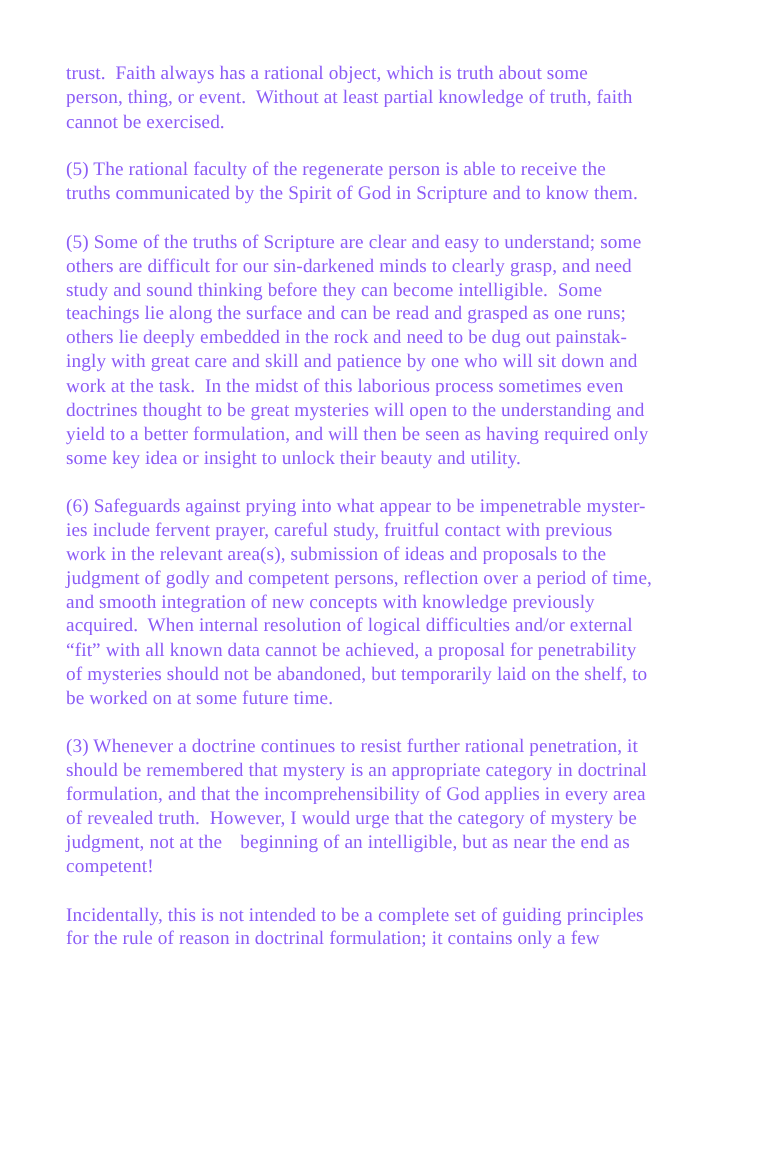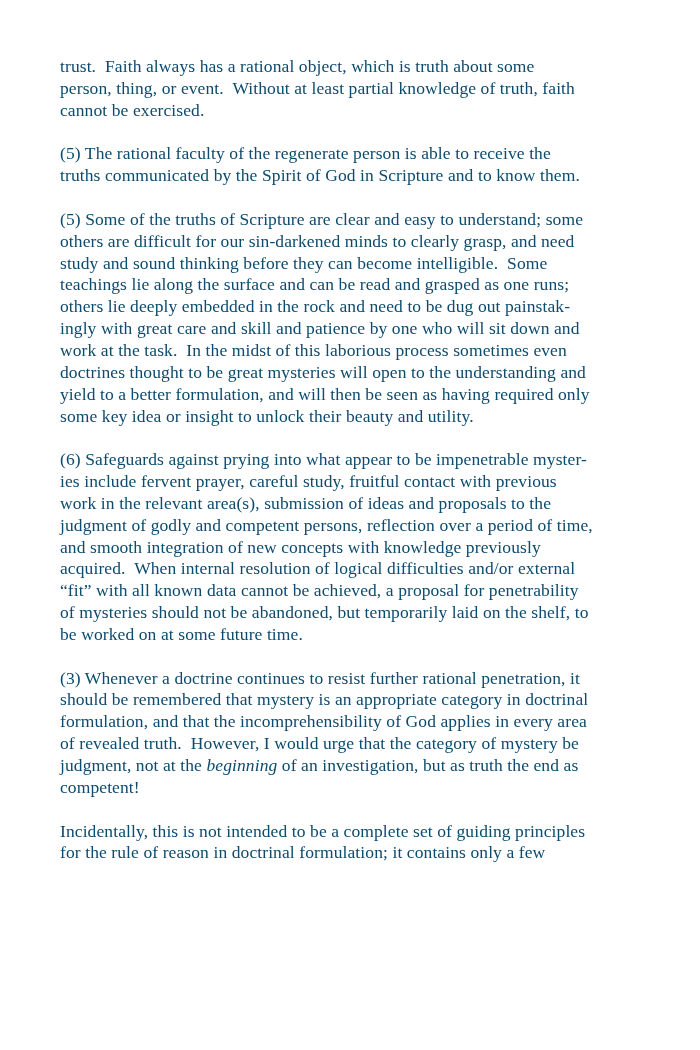--- a/index.html
+++ b/index.html
@@ -7,21 +7,21 @@
     padding: 0;
     background: #ffffff;
   }
   .screen {
     position: relative;
     width: 700px;
     height: 892px;
     background: #ffffff;
     overflow: hidden;
     font-family: "Liberation Serif", "DejaVu Serif", serif;
-    color: #0c4a6e;
+    color: #8b5cf6;
   }
   .text-block {
     position: absolute;
     left: 60px;
     top: 56px;
     font-size: 17.5px;
     line-height: 21.85px;
     letter-spacing: 0.1px;
   }
   .para {
@@ -30,21 +30,21 @@
   .para:last-child {
     margin-bottom: 0;
   }
   .lines {
     white-space: pre;
   }
   .line {
     white-space: pre;
   }
   .italic-word {
-    font-style: italic;
+    margin-left: 12px;
   }
   .page-number {
     position: absolute;
     left: 0;
     top: 949px;
     width: 662px;
     text-align: center;
     font-size: 18px;
     line-height: 24px;
   }
@@ -83,21 +83,21 @@
 acquired.  When internal resolution of logical difficulties and/or external
 “fit” with all known data cannot be achieved, a proposal for penetrability
 of mysteries should not be abandoned, but temporarily laid on the shelf, to
 be worked on at some future time.</div>
 
     <div class="para">
       <div class="lines">(3) Whenever a doctrine continues to resist further rational penetration, it
 should be remembered that mystery is an appropriate category in doctrinal
 formulation, and that the incomprehensibility of God applies in every area
 of revealed truth.  However, I would urge that the category of mystery be</div>
-      <div class="line"><span>judgment, not at the </span><span class="italic-word">beginning</span><span> of an investigation, but as truth the end as</span></div>
+      <div class="line"><span>judgment, not at the </span><span class="italic-word">beginning</span><span> of an intelligible, but as near the end as</span></div>
       <div class="line">competent!</div>
     </div>
 
     <div class="para lines">Incidentally, this is not intended to be a complete set of guiding principles
 for the rule of reason in doctrinal formulation; it contains only a few</div>
 
   </div>
 
   <div class="page-number">99</div>
 

